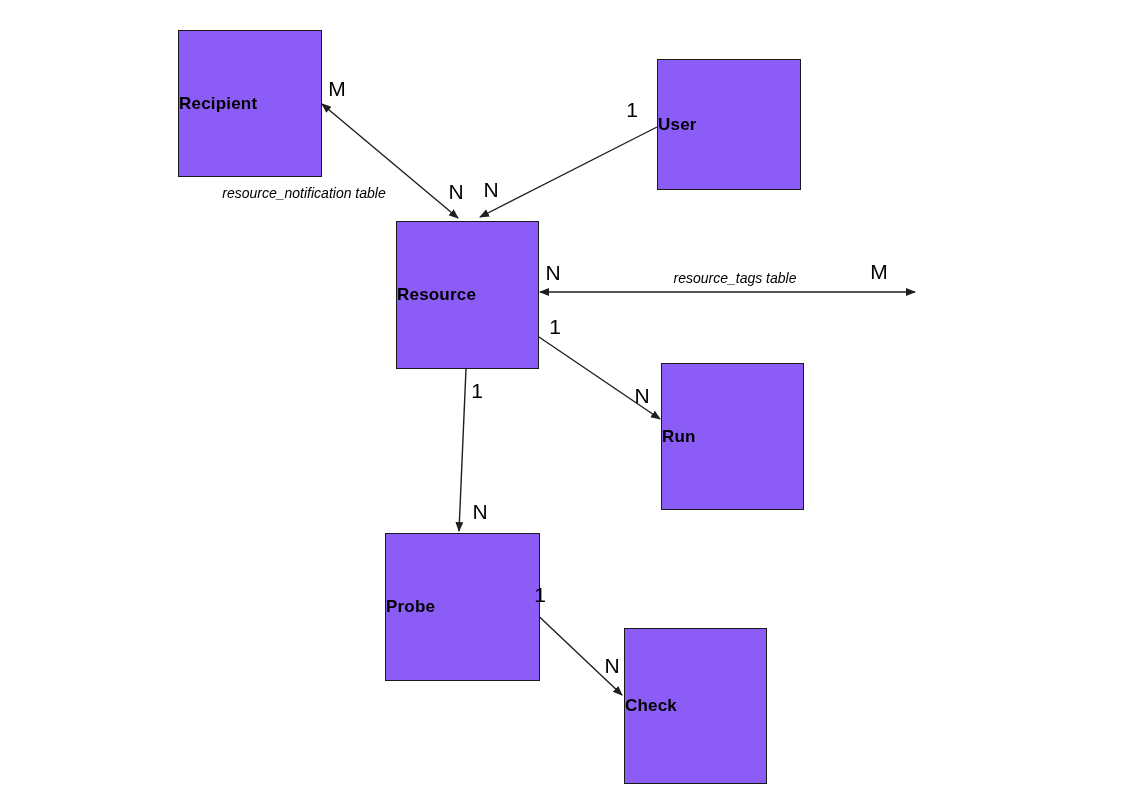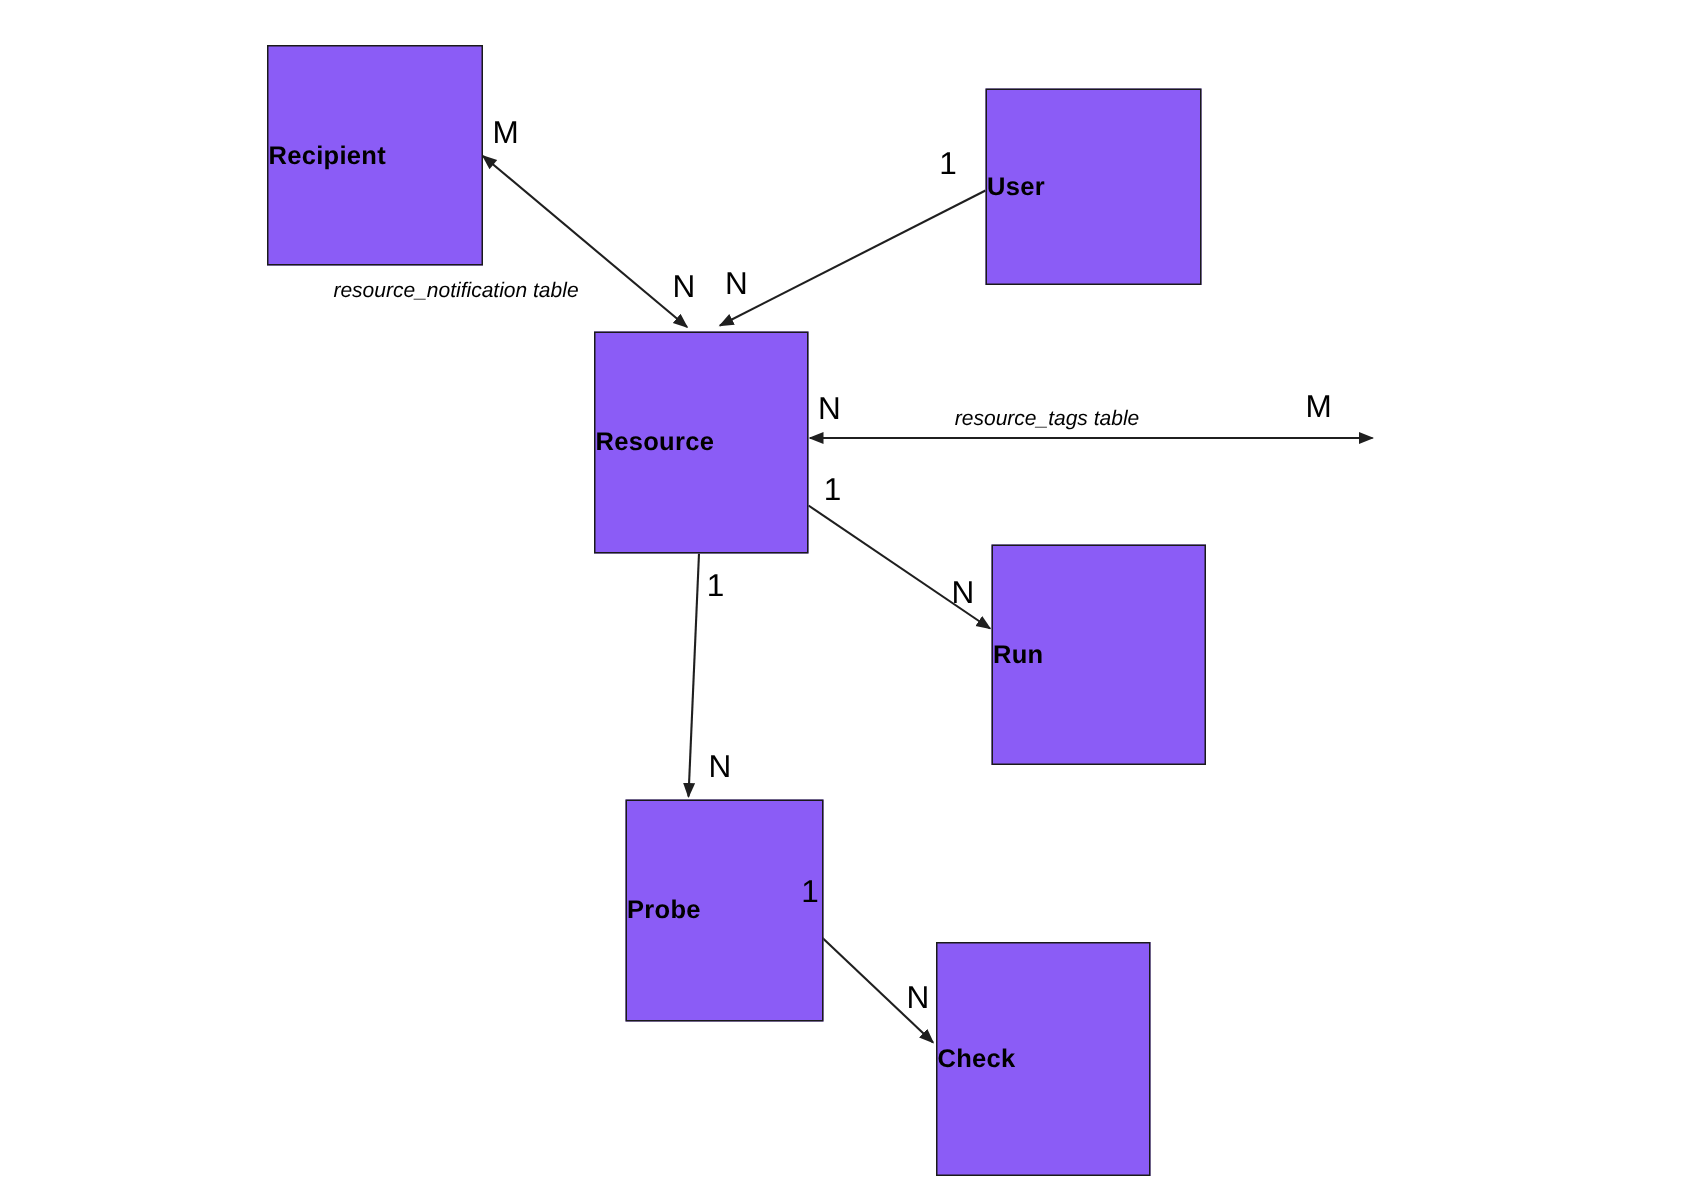--- a/index.html
+++ b/index.html
@@ -91,38 +91,38 @@
 
   <div class="entity" style="left:396px; top:221px; width:143px; height:148px;">
     <span class="lbl">Resource</span>
   </div>
 
 
   <div class="entity" style="left:661px; top:363px; width:143px; height:147px;">
     <span class="lbl">Run</span>
   </div>
 
-  <div class="entity" style="left:385px; top:533px; width:132px; height:148px;margin-left:32px;">
+  <div class="entity" style="left:385px; top:533px; width:155px; height:148px;">
     <span class="lbl">Probe</span>
   </div>
 
   <div class="entity" style="left:624px; top:628px; width:143px; height:156px;">
     <span class="lbl">Check</span>
   </div>
 
   <span class="card" style="left:337px; top:89px;">M</span>
   <span class="card" style="left:456px; top:192px;">N</span>
   <span class="caption" style="left:304px; top:193px;">resource_notification table</span>
 
   <span class="card" style="left:632px; top:110px;">1</span>
   <span class="card" style="left:491px; top:190px;">N</span>
 
   <span class="card" style="left:553px; top:273px;">N</span>
   <span class="card" style="left:879px; top:272px;">M</span>
-  <span class="caption" style="left:698px; top:278px;">resource_tags table</span>
+  <span class="caption" style="left:735px; top:278px;">resource_tags table</span>
 
   <span class="card" style="left:555px; top:327px;">1</span>
   <span class="card" style="left:642px; top:396px;">N</span>
 
   <span class="card" style="left:477px; top:391px;">1</span>
   <span class="card" style="left:480px; top:512px;">N</span>
 
   <span class="card" style="left:540px; top:595px;">1</span>
   <span class="card" style="left:612px; top:666px;">N</span>
 

